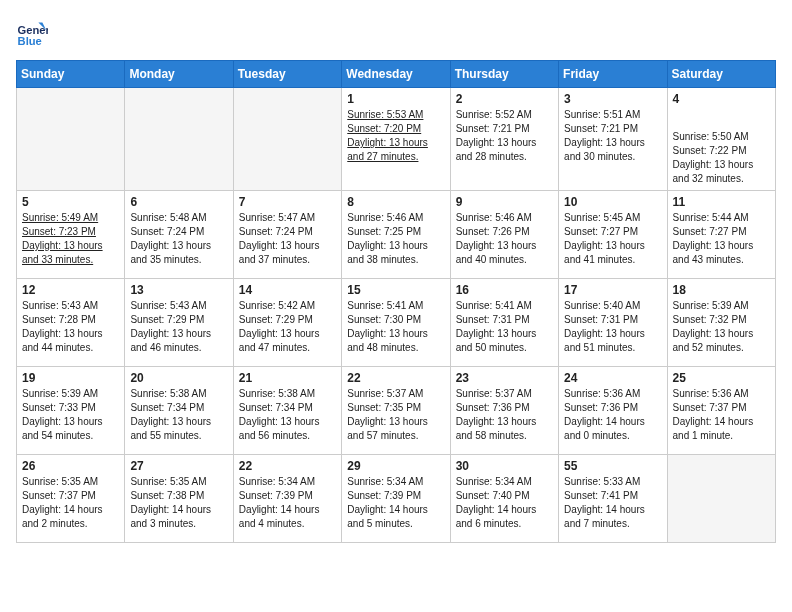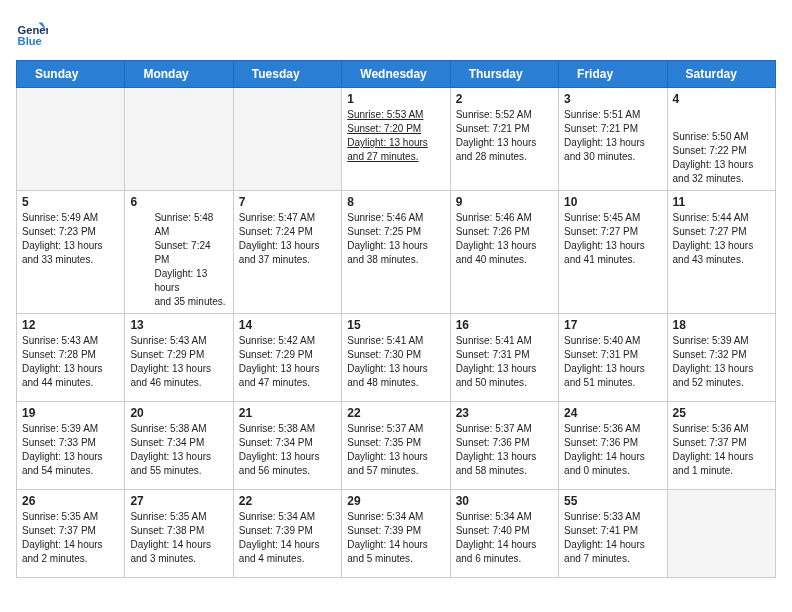--- a/index.html
+++ b/index.html
@@ -41,21 +41,21 @@
     table {
       width: 100%;
       border-collapse: collapse;
       table-layout: fixed;
     }
     th {
       background: #2a7fd4;
       color: #fff;
       font-size: 12px;
       font-weight: bold;
-      padding: 6px 18px;
+      padding: 6px 4px;
       text-align: left;
       border: 1px solid #1a6abf;
     }
     td {
       border: 1px solid #ccc;
       vertical-align: top;
       padding: 4px 5px;
       min-height: 80px;
       height: 88px;
       font-size: 10.5px;
@@ -142,28 +142,28 @@
           <div class="day-num">4</div>
           <div class="day-info" style="white-space: pre-line; margin-top: 24px;">Sunrise: 5:50 AM
 Sunset: 7:22 PM
 Daylight: 13 hours
 and 32 minutes.</div>
         </td>
       </tr>
       <tr>
         <td>
           <div class="day-num">5</div>
-          <div class="day-info" style="white-space: pre-line;">Sunrise: 5:49 AM
+          <div class="day-info" style="white-space: pre-line; text-decoration: underline;">Sunrise: 5:49 AM
 Sunset: 7:23 PM
 Daylight: 13 hours
 and 33 minutes.</div>
         </td>
         <td>
           <div class="day-num">6</div>
-          <div class="day-info" style="white-space: pre-line; margin-left: 24px;">Sunrise: 5:48 AM
+          <div class="day-info" style="white-space: pre-line;">Sunrise: 5:48 AM
 Sunset: 7:24 PM
 Daylight: 13 hours
 and 35 minutes.</div>
         </td>
         <td>
           <div class="day-num">7</div>
           <div class="day-info" style="white-space: pre-line;">Sunrise: 5:47 AM
 Sunset: 7:24 PM
 Daylight: 13 hours
 and 37 minutes.</div>

